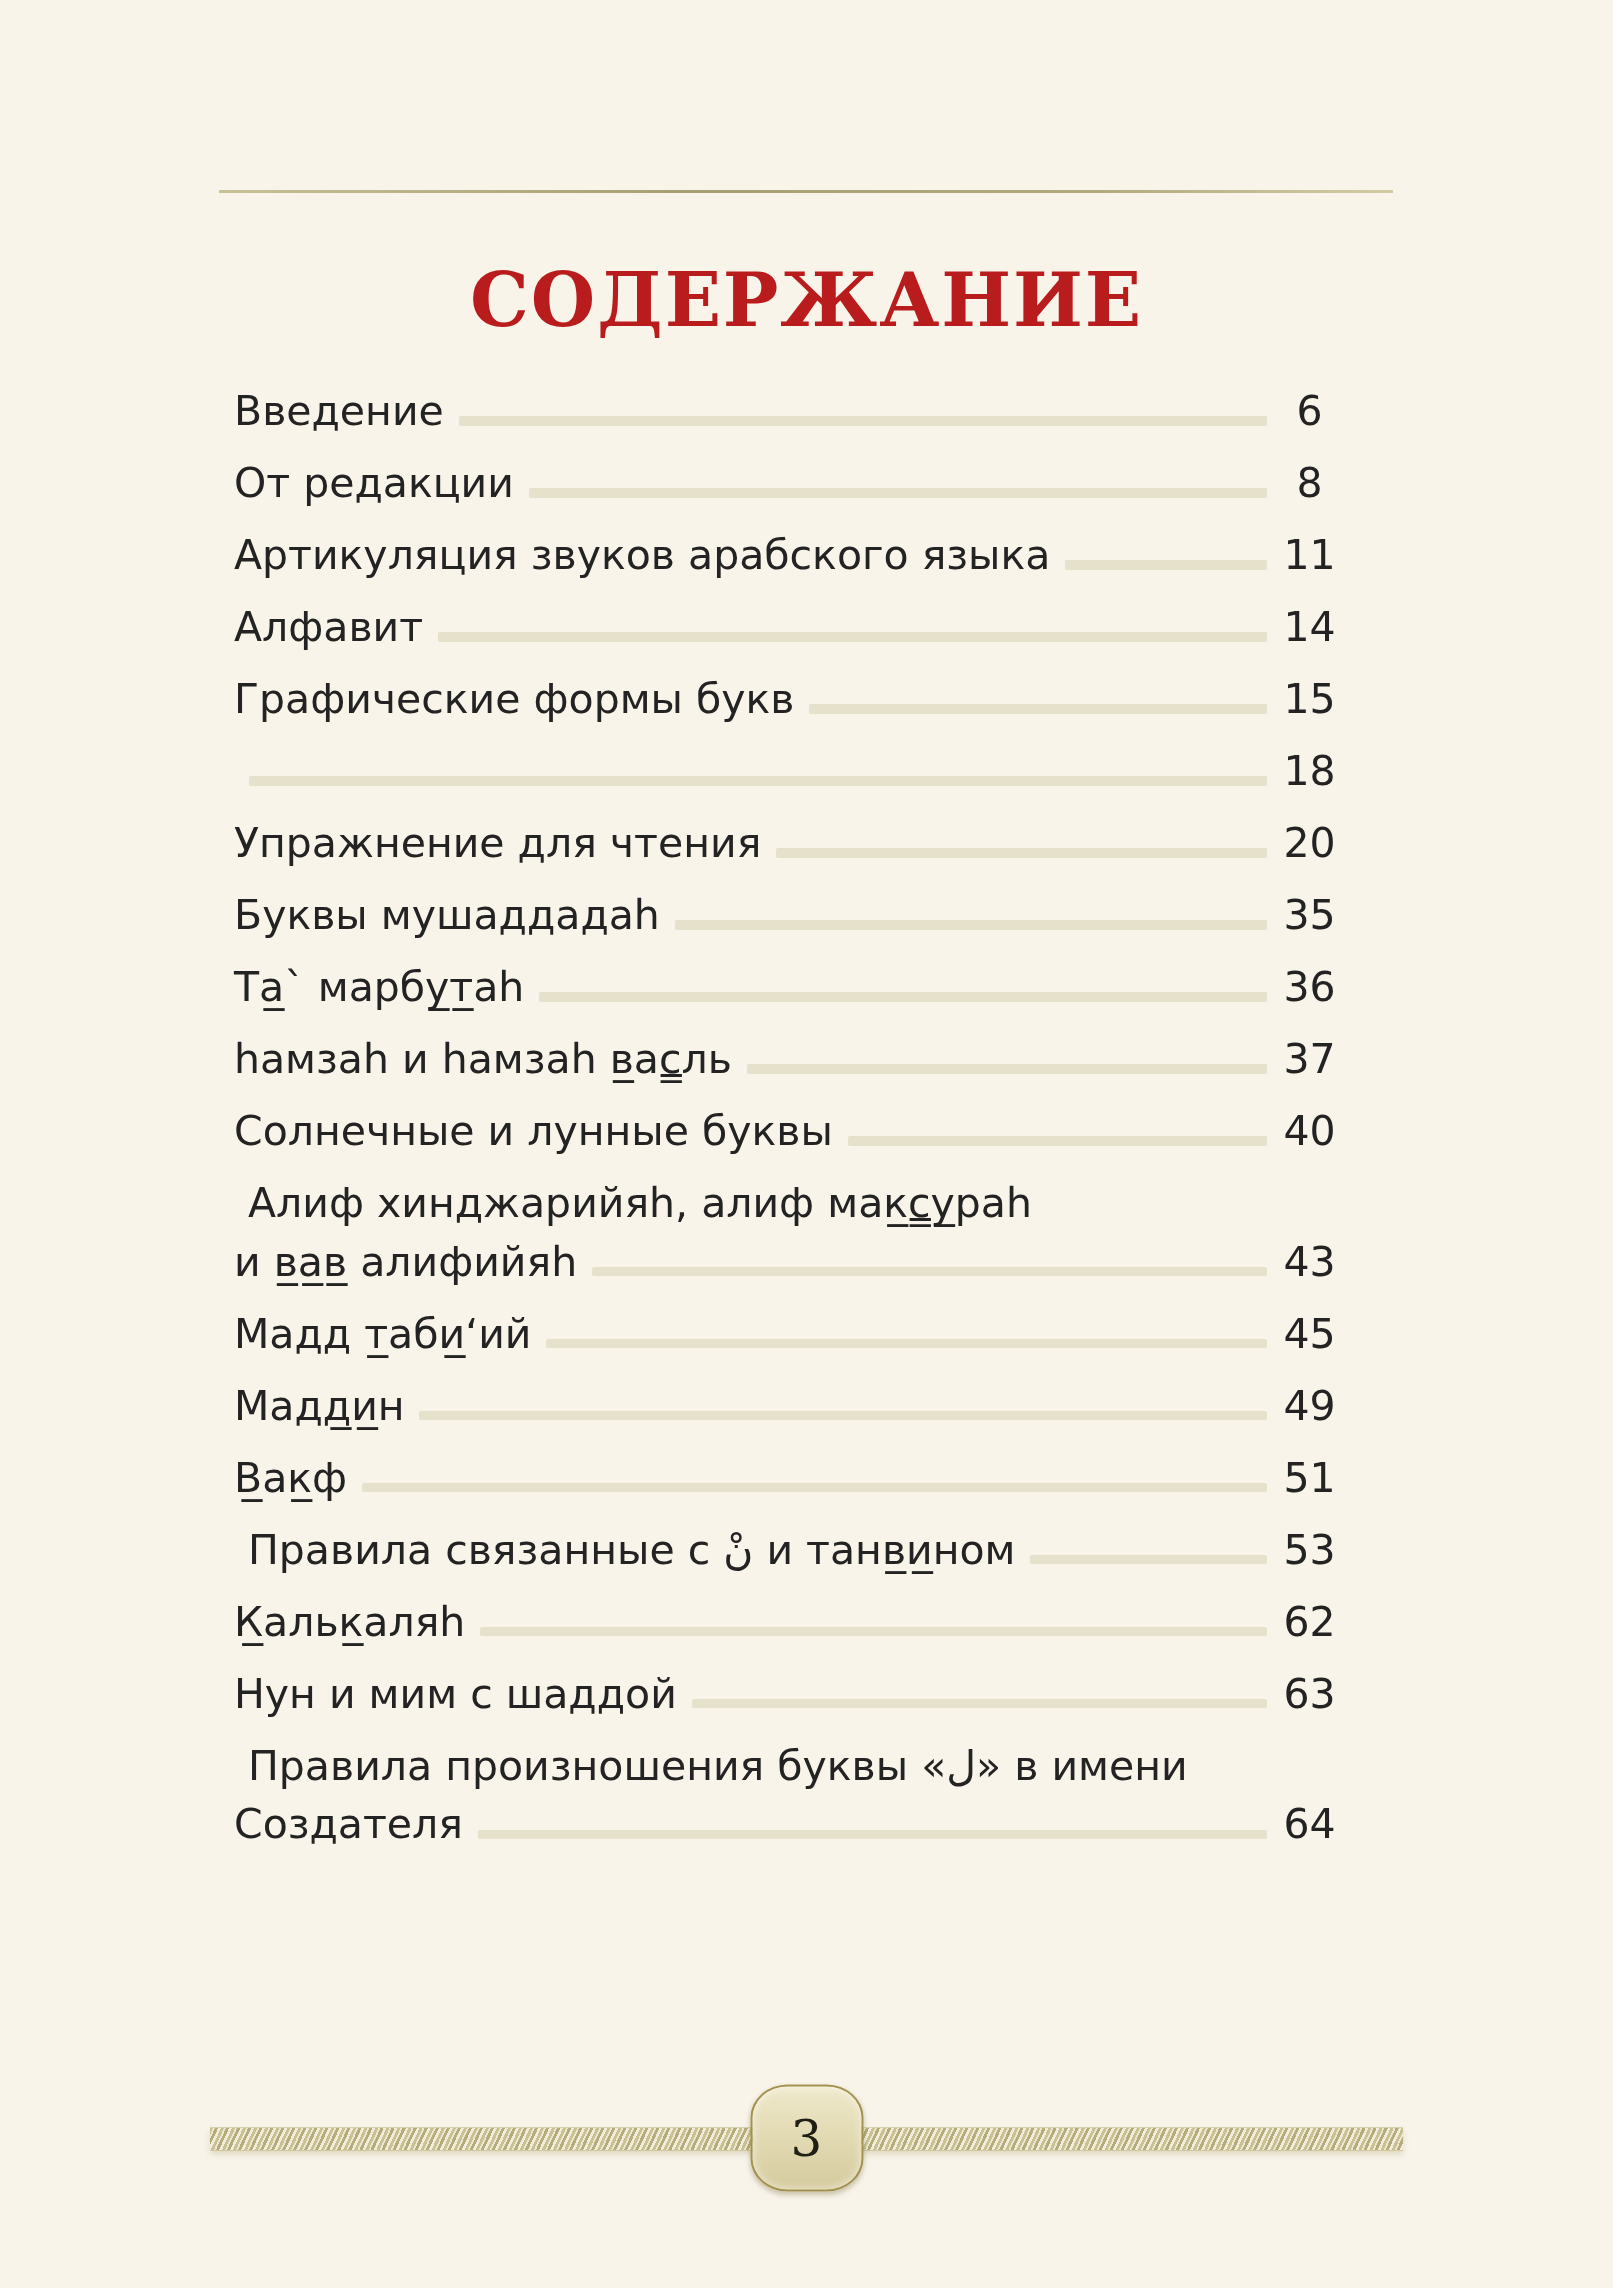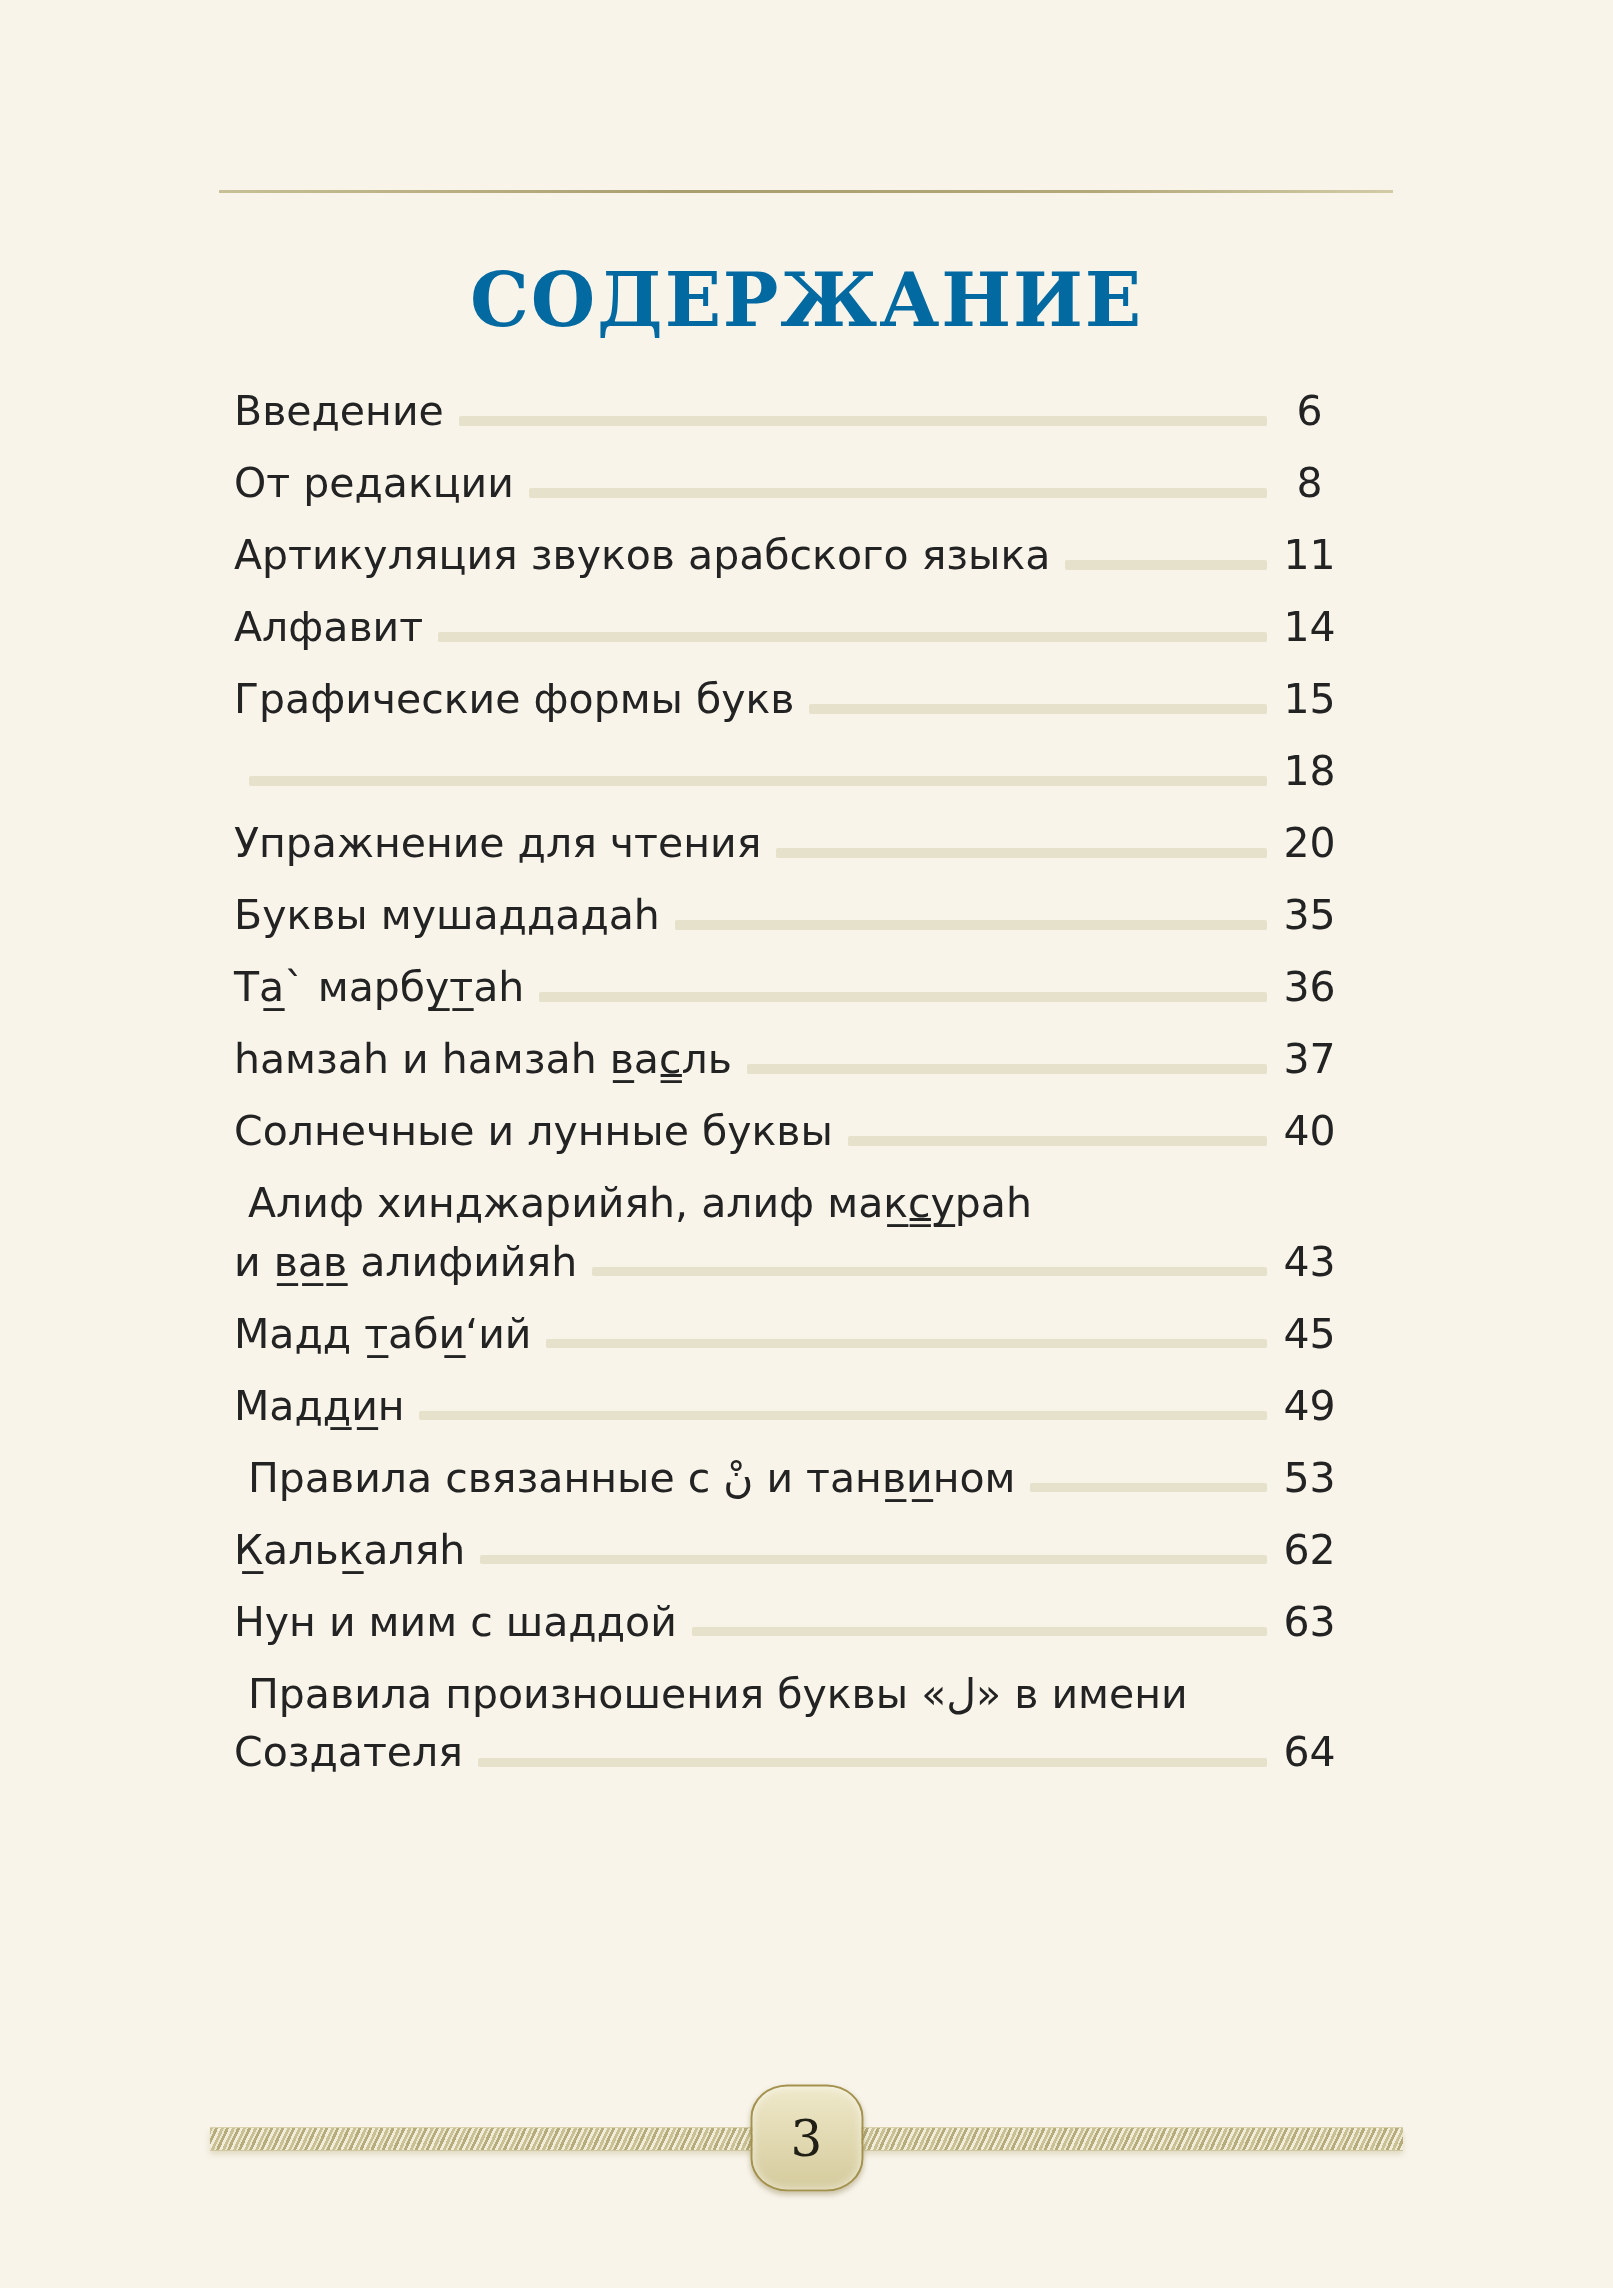--- a/index.html
+++ b/index.html
@@ -19,21 +19,21 @@
   }
   .page-title {
     position:absolute;
     top:257px; left:0; width:100%;
     margin:0;
     text-align:center;
     font-family:"DejaVu Serif","Liberation Serif",serif;
     font-weight:700;
     font-size:74px;
     letter-spacing:1.8px;
-    color:#0369a1;
+    color:#b91c1c;
   }
   .toc {
     position:absolute;
     left:234px; right:261px; top:390px;
   }
   .row {
     display:flex;
     align-items:flex-end;
     margin-bottom:30px;
     font-size:41px;
@@ -165,20 +165,25 @@
       <div class="row">
         <span class="label">Мадд т̲аби̲‘ий</span>
         <span class="leader"></span>
         <span class="num">45</span>
       </div>
       <div class="row">
         <span class="label">Мадд̲и̲н</span>
         <span class="leader"></span>
         <span class="num">49</span>
       </div>
+      <div class="row">
+        <span class="label">В̲ак̲ф</span>
+        <span class="leader"></span>
+        <span class="num">51</span>
+      </div>
       <div class="row gap">
         <span class="label">Правила связанные с نْ и танв̲и̲ном</span>
         <span class="leader"></span>
         <span class="num">53</span>
       </div>
       <div class="row">
         <span class="label">К̲альк̲аляһ</span>
         <span class="leader"></span>
         <span class="num">62</span>
       </div>

